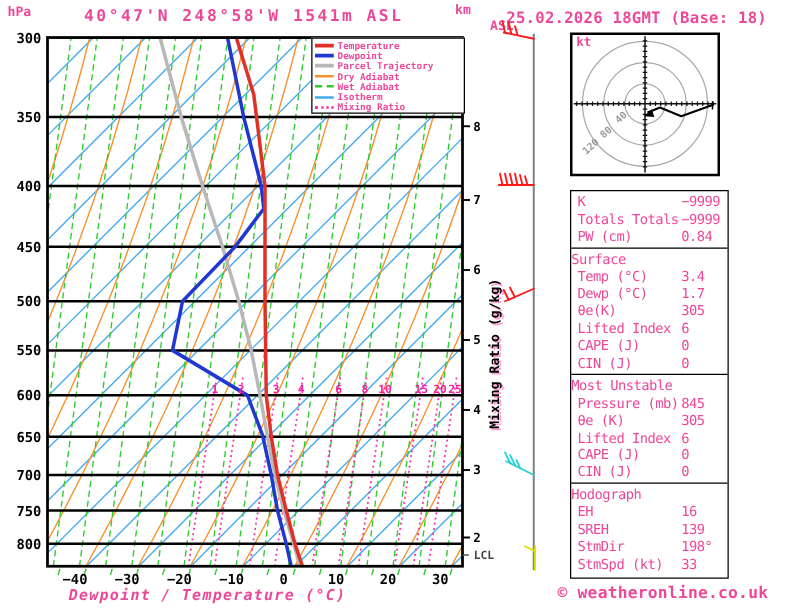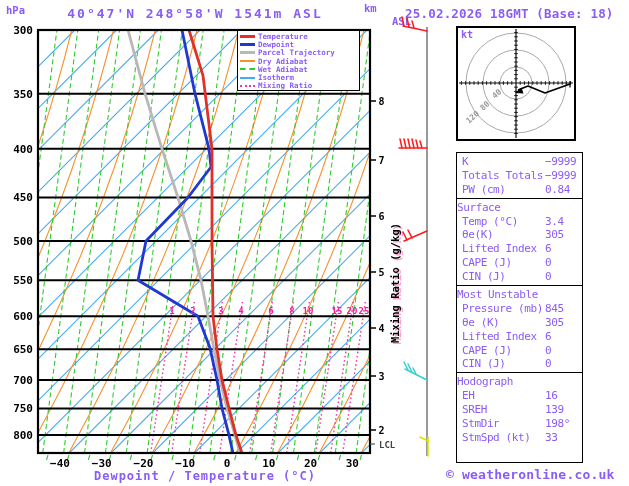--- a/index.html
+++ b/index.html
@@ -1,25 +1,25 @@
 <!DOCTYPE html>
 <html><head>
 <meta charset="utf-8">
 <style>
   html,body{margin:0;padding:0;background:#fff;}
   #app{position:relative;width:629px;height:486px;background:#fff;overflow:hidden;
-       font-family:"DejaVu Sans Mono",monospace;color:#8b5cf6;}
+       font-family:"DejaVu Sans Mono",monospace;color:#ec4899;}
   .abs{position:absolute;}
   #main-title{left:28px;top:6px;width:334px;text-align:center;font-size:13px;font-weight:bold;letter-spacing:2px;white-space:nowrap;}
   #unit-hpa{left:6px;top:4px;font-size:10.5px;font-weight:bold;}
   #unit-km{left:364px;top:2px;font-size:10.5px;font-weight:bold;}
   #unit-asl{left:370px;top:15px;font-size:10.5px;font-weight:bold;margin-left:22px;}
   #date-title{left:405px;top:6px;width:224px;font-size:12.5px;font-weight:bold;letter-spacing:0.2px;white-space:nowrap;}
-  #xaxis-title{left:55px;top:469px;width:300px;text-align:center;font-size:12px;font-weight:bold;letter-spacing:1px;white-space:nowrap;}
-  #legend{left:237px;top:30px;width:123px;height:61px;border:1.5px solid #000;background:#fff;box-sizing:border-box;padding:1px 0 0 2px;}
+  #xaxis-title{left:55px;top:469px;width:300px;text-align:left;font-size:12px;font-weight:bold;letter-spacing:1px;white-space:nowrap;font-style:italic;}
+  #legend{left:249px;top:30px;width:123px;height:61px;border:1.5px solid #000;background:#fff;box-sizing:border-box;padding:1px 0 0 2px;}
   .lrow{display:flex;align-items:center;height:8.3px;}
   .lswatch{width:15px;margin-right:3px;flex:0 0 15px;}
   .llabel{font-size:7.5px;font-weight:bold;white-space:nowrap;letter-spacing:0px;}
   #hodo-box{left:456px;top:26px;width:120px;height:115px;border:2px solid #000;box-sizing:border-box;background:#fff;}
   #hodo-kt{left:3px;top:1px;font-size:10px;font-weight:bold;}
   #stats-table{left:456px;top:152px;width:127px;height:311px;border:1.5px solid #000;box-sizing:border-box;background:#fff;font-size:11px;letter-spacing:-0.4px;}
   .tsection{padding:2px 0 1px 0;}
   .tsection + .tsection{border-top:1.5px solid #000;}
   .thead{text-align:left;height:13.9px;line-height:13.9px;}
   .trow{position:relative;height:13.9px;line-height:13.9px;padding-left:5px;white-space:nowrap;}
@@ -330,20 +330,21 @@
 
   <div class="abs" id="stats-table">
       <div class="tsection">
         <div class="trow"><span>K</span><span class="tval">−9999</span></div>
         <div class="trow"><span>Totals Totals</span><span class="tval">−9999</span></div>
         <div class="trow"><span>PW (cm)</span><span class="tval">0.84</span></div>
       </div>
       <div class="tsection">
         <div class="thead">Surface</div>
         <div class="trow"><span>Temp (°C)</span><span class="tval">3.4</span></div>
+        <div class="trow"><span>Dewp (°C)</span><span class="tval">1.7</span></div>
         <div class="trow"><span>θe(K)</span><span class="tval">305</span></div>
         <div class="trow"><span>Lifted Index</span><span class="tval">6</span></div>
         <div class="trow"><span>CAPE (J)</span><span class="tval">0</span></div>
         <div class="trow"><span>CIN (J)</span><span class="tval">0</span></div>
       </div>
       <div class="tsection">
         <div class="thead">Most Unstable</div>
         <div class="trow"><span>Pressure (mb)</span><span class="tval">845</span></div>
         <div class="trow"><span>θe (K)</span><span class="tval">305</span></div>
         <div class="trow"><span>Lifted Index</span><span class="tval">6</span></div>

